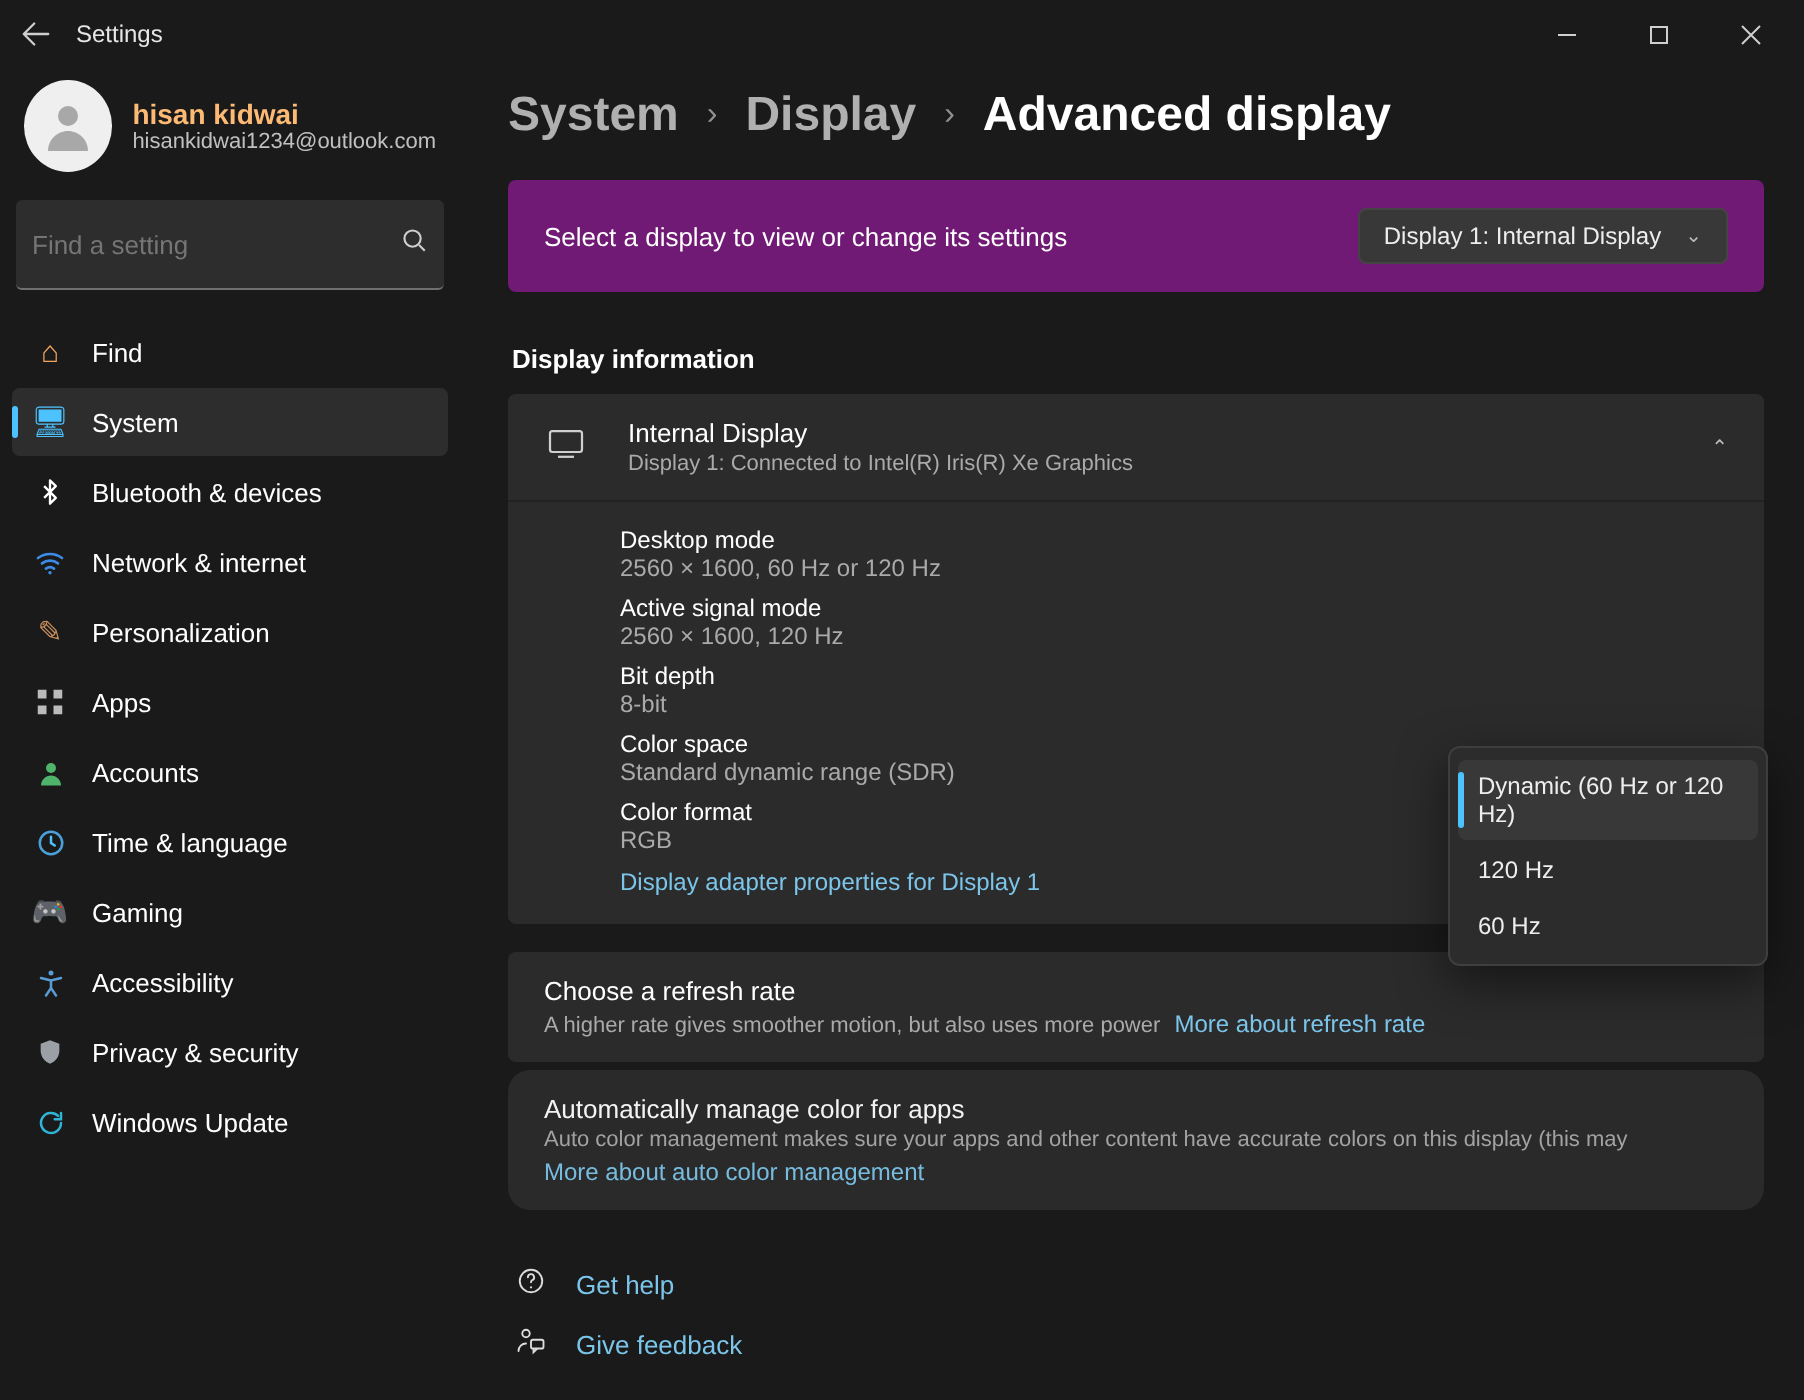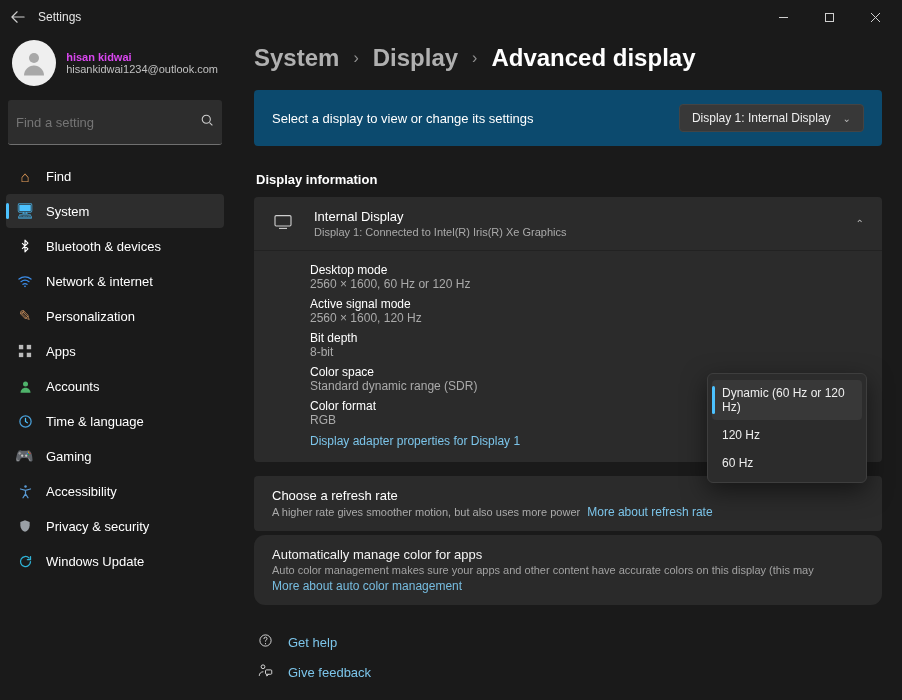--- a/index.html
+++ b/index.html
@@ -58,21 +58,21 @@
     padding: 0 6px 14px 6px;
     gap: 10px;
   }
   .avatar {
     width: 46px; height: 46px;
     border-radius: 50%;
     background: #efefef;
     display: flex; align-items: center; justify-content: center;
   }
   .avatar svg { width: 30px; height: 30px; fill: #a8a8a8; }
-  .profile .name { font-size: 11px; font-weight: 600; color: #d946ef; }
+  .profile .name { font-size: 14px; font-weight: 600; color: #fdba74; }
   .profile .email { font-size: 11px; color: #c0c0c0; }
 
   .search-box {
     margin: 0 2px 14px 2px;
     height: 45px;
     background: #2d2d2d;
     border-bottom: 1px solid #707070;
     border-radius: 3px;
     display: flex;
     align-items: center;
@@ -129,21 +129,21 @@
     gap: 14px;
     font-size: 24px;
     font-weight: 600;
     margin-bottom: 18px;
   }
   .breadcrumb .crumb-link { color: #b0b0b0; cursor: pointer; }
   .breadcrumb .sep { color: #909090; font-size: 16px; font-weight: normal; }
   .breadcrumb .current { color: #fff; }
 
   .panel {
-    background: #0c4a6e;
+    background: #701a75;
     border-radius: 4px;
     padding: 14px 18px;
     display: flex;
     align-items: center;
     margin-bottom: 26px;
   }
   .panel .prompt { font-size: 13px; color: #fff; flex: 1; }
   .display-select {
     background: #383838;
     border: 1px solid #444;
@@ -196,21 +196,21 @@
   }
   .setting-card .stitle { font-size: 13px; color: #fff; }
   .setting-card .sdesc { font-size: 11px; color: #aaa; margin-top: 2px; }
   .setting-card .sdesc .link { margin-left: 4px; }
 
   .lower-card { opacity: 0.95; border-radius: 11px; }
 
   
   .flyout {
     position: absolute;
-    right: 35px;
+    right: 18px;
     top: 373px;
     width: 160px;
     background: #2c2c2c;
     border: 1px solid #3e3e3e;
     border-radius: 6px;
     padding: 4px;
     box-shadow: 0 8px 24px rgba(0,0,0,0.5);
   }
   .flyout-item {
     padding: 6px 10px;

